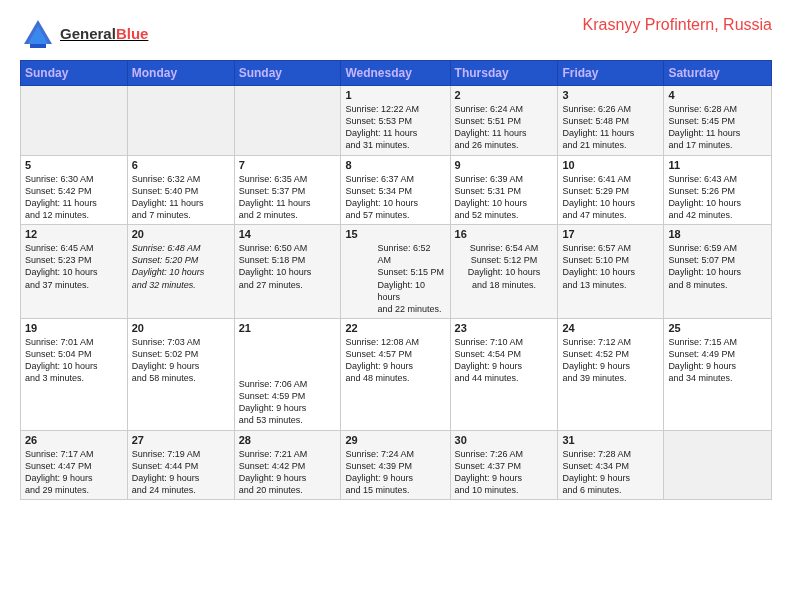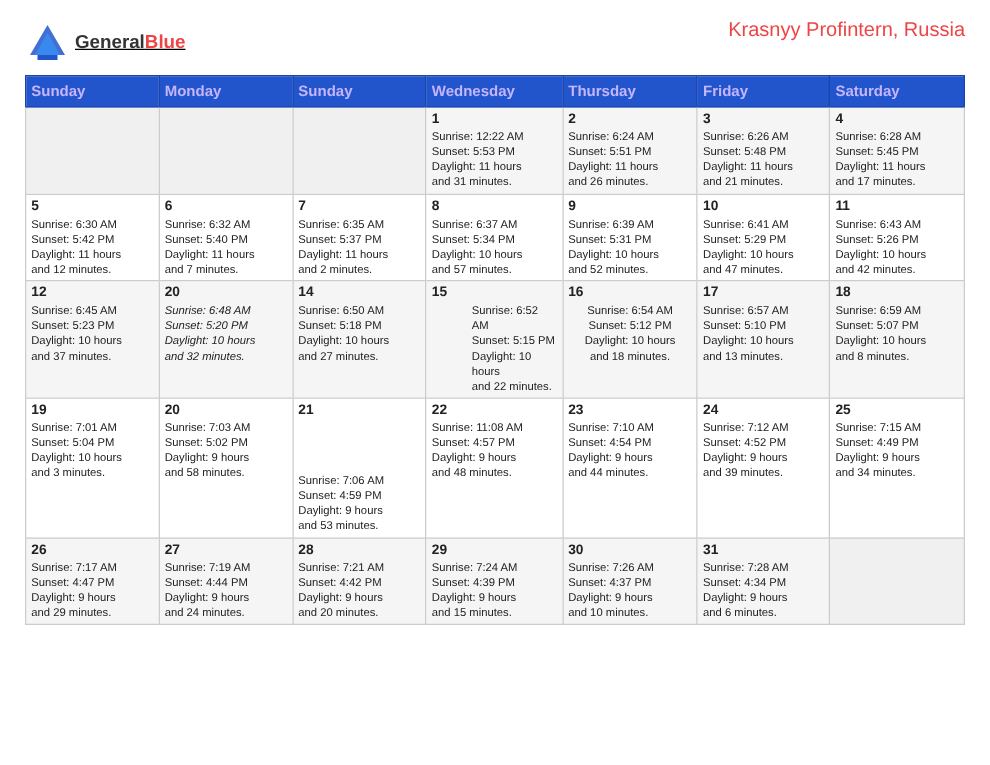--- a/index.html
+++ b/index.html
@@ -291,21 +291,21 @@
           </td>
           <td>
             <span class="day-number">21</span>
             <div class="day-info" style="white-space: pre-line; margin-top: 44px;">Sunrise: 7:06 AM
 Sunset: 4:59 PM
 Daylight: 9 hours
 and 53 minutes.</div>
           </td>
           <td>
             <span class="day-number">22</span>
-            <div class="day-info" style="white-space: pre-line;">Sunrise: 11:08 AM
+            <div class="day-info" style="white-space: pre-line;">Sunrise: 12:08 AM
 Sunset: 4:57 PM
 Daylight: 9 hours
 and 48 minutes.</div>
           </td>
           <td>
             <span class="day-number">23</span>
             <div class="day-info" style="white-space: pre-line;">Sunrise: 7:10 AM
 Sunset: 4:54 PM
 Daylight: 9 hours
 and 44 minutes.</div>

